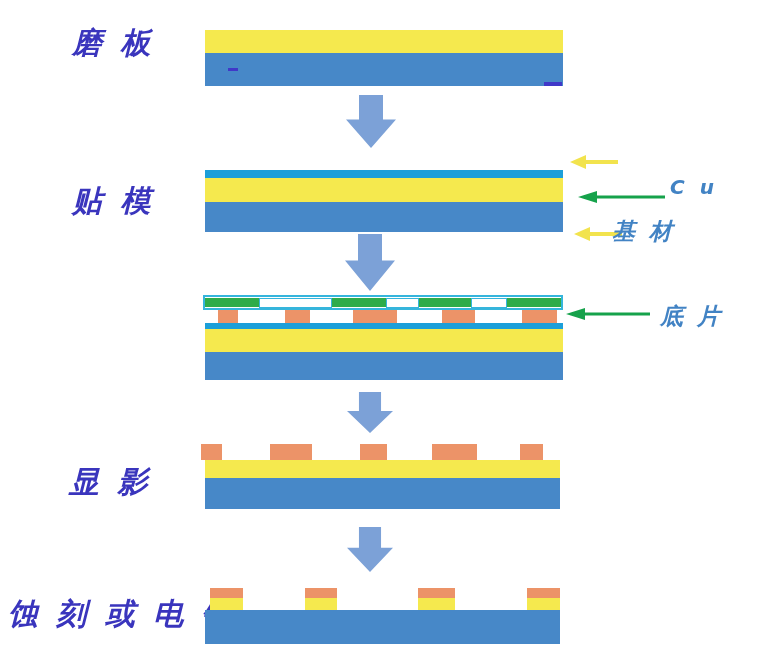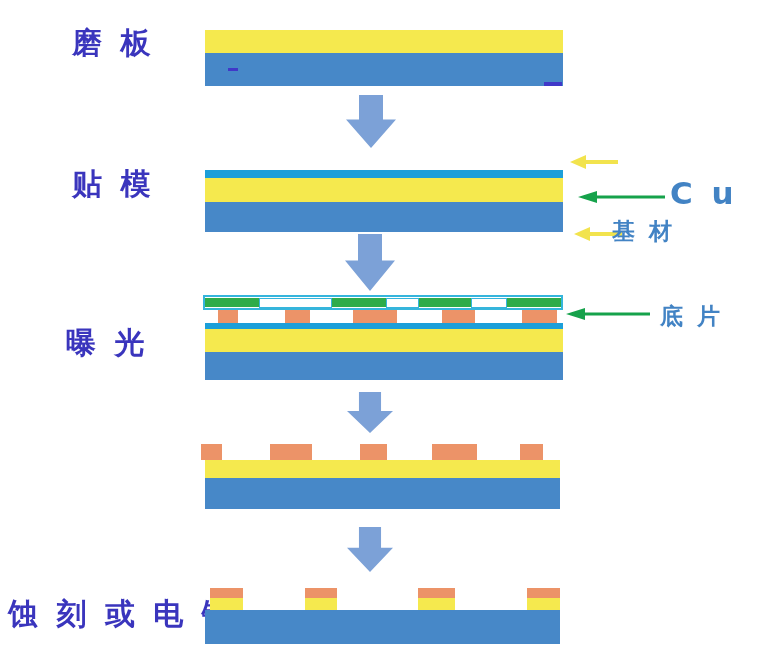--- a/index.html
+++ b/index.html
@@ -13,20 +13,21 @@
     --film-border:#35b5dc;
     --flow-arrow:#7ca1d7;
     --yellow-arrow:#f2e34d;
     --green-arrow:#16a24b;
     --scratch-mark:#4038c8;
   }
   html,body{margin:0;padding:0;background:#fff;}
   .canvas{
     position:relative;width:765px;height:648px;background:#fff;overflow:hidden;
     font-family:"DejaVu Sans","Liberation Sans",sans-serif;
+    font-style:italic;
   }
   .step-label{
     position:absolute;color:var(--label-text);font-weight:bold;font-size:30px;
     letter-spacing:4px;white-space:nowrap;line-height:1.1;
   }
   .layer{position:absolute;}
   .layer.yellow{background:var(--yellow-layer);}
   .layer.blue{background:var(--blue-layer);}
   .layer.cyan{background:var(--cyan-layer);}
   .block{position:absolute;background:var(--orange-block);}
@@ -38,21 +39,21 @@
   }
   .film-seg{position:absolute;bottom:1px;height:9px;background:var(--green-segment);}
   .film-window{
     position:absolute;bottom:0;height:10px;box-sizing:border-box;
     border:1px solid var(--film-border);background:#fff;
   }
   .ann-text{
     position:absolute;color:var(--annotation-text);font-weight:bold;font-size:23px;
     letter-spacing:3px;white-space:nowrap;line-height:1.1;
   }
-  .ann-text.big{font-size:31px;letter-spacing:4px;}
+  .ann-text.big{font-size:20px;letter-spacing:4px;}
   .ptr-arrow{position:absolute;}
   .ptr-arrow.yellow{color:var(--yellow-arrow);}
   .ptr-arrow.green{color:var(--green-arrow);}
   svg{display:block;}
 </style>
 </head>
 <body>
 
 <div class="canvas">
 
@@ -61,21 +62,21 @@
   <div class="layer blue" style="left:205px;top:53px;width:358px;height:33px"></div>
   <div class="scratch" style="left:228px;top:68px;width:10px;height:3px"></div>
   <div class="scratch" style="left:544px;top:82px;width:18px;height:4px"></div>
 
   <span class="flow-arrow" style="left:346px;top:95px">
     <svg width="50" height="53" viewBox="0 0 50 54" preserveAspectRatio="none">
       <path d="M13 0 H37 V25 H50 L25 54 L0 25 H13 Z" fill="currentColor"></path>
     </svg>
   </span>
 
-  <div class="step-label" style="left:72px;top:167px">贴 模</div>
+  <div class="step-label" style="left:72px;top:184px">贴 模</div>
   <div class="layer cyan" style="left:205px;top:170px;width:358px;height:8px"></div>
   <div class="layer yellow" style="left:205px;top:178px;width:358px;height:24px"></div>
   <div class="layer blue" style="left:205px;top:202px;width:358px;height:30px"></div>
 
   <span class="ptr-arrow yellow" style="left:570px;top:155px">
     <svg width="48" height="14" viewBox="0 0 48 14" preserveAspectRatio="none">
       <path d="M0 7 L16 0 V5 H48 V9 H16 V14 Z" fill="currentColor"></path>
     </svg>
   </span>
 
@@ -92,21 +93,20 @@
     </svg>
   </span>
   <div class="ann-text" style="left:612px;top:219px">基 材</div>
 
   <span class="flow-arrow" style="left:345px;top:234px">
     <svg width="50" height="57" viewBox="0 0 50 54" preserveAspectRatio="none">
       <path d="M13 0 H37 V25 H50 L25 54 L0 25 H13 Z" fill="currentColor"></path>
     </svg>
   </span>
 
-  <div class="step-label" style="left:66px;top:326px">曝 光</div>
 
   <div class="film-bar">
     <div class="film-seg" style="left:0px;width:54px"></div>
     <div class="film-seg" style="left:127px;width:54px"></div>
     <div class="film-seg" style="left:214px;width:52px"></div>
     <div class="film-seg" style="left:302px;width:54px"></div>
     <div class="film-window" style="left:54px;width:73px"></div>
     <div class="film-window" style="left:181px;width:33px"></div>
     <div class="film-window" style="left:266px;width:36px"></div>
   </div>
@@ -127,20 +127,21 @@
     </svg>
   </span>
   <div class="ann-text" style="left:660px;top:304px">底 片</div>
 
   <span class="flow-arrow" style="left:347px;top:392px">
     <svg width="46" height="41" viewBox="0 0 50 54" preserveAspectRatio="none">
       <path d="M13 0 H37 V25 H50 L25 54 L0 25 H13 Z" fill="currentColor"></path>
     </svg>
   </span>
 
+  <div class="step-label" style="left:69px;top:465px">显 影</div>
 
   <div class="block" style="left:201px;top:444px;width:21px;height:16px"></div>
   <div class="block" style="left:270px;top:444px;width:42px;height:16px"></div>
   <div class="block" style="left:360px;top:444px;width:27px;height:16px"></div>
   <div class="block" style="left:432px;top:444px;width:45px;height:16px"></div>
   <div class="block" style="left:520px;top:444px;width:23px;height:16px"></div>
 
   <div class="layer yellow" style="left:205px;top:460px;width:355px;height:18px"></div>
   <div class="layer blue" style="left:205px;top:478px;width:355px;height:31px"></div>
 

